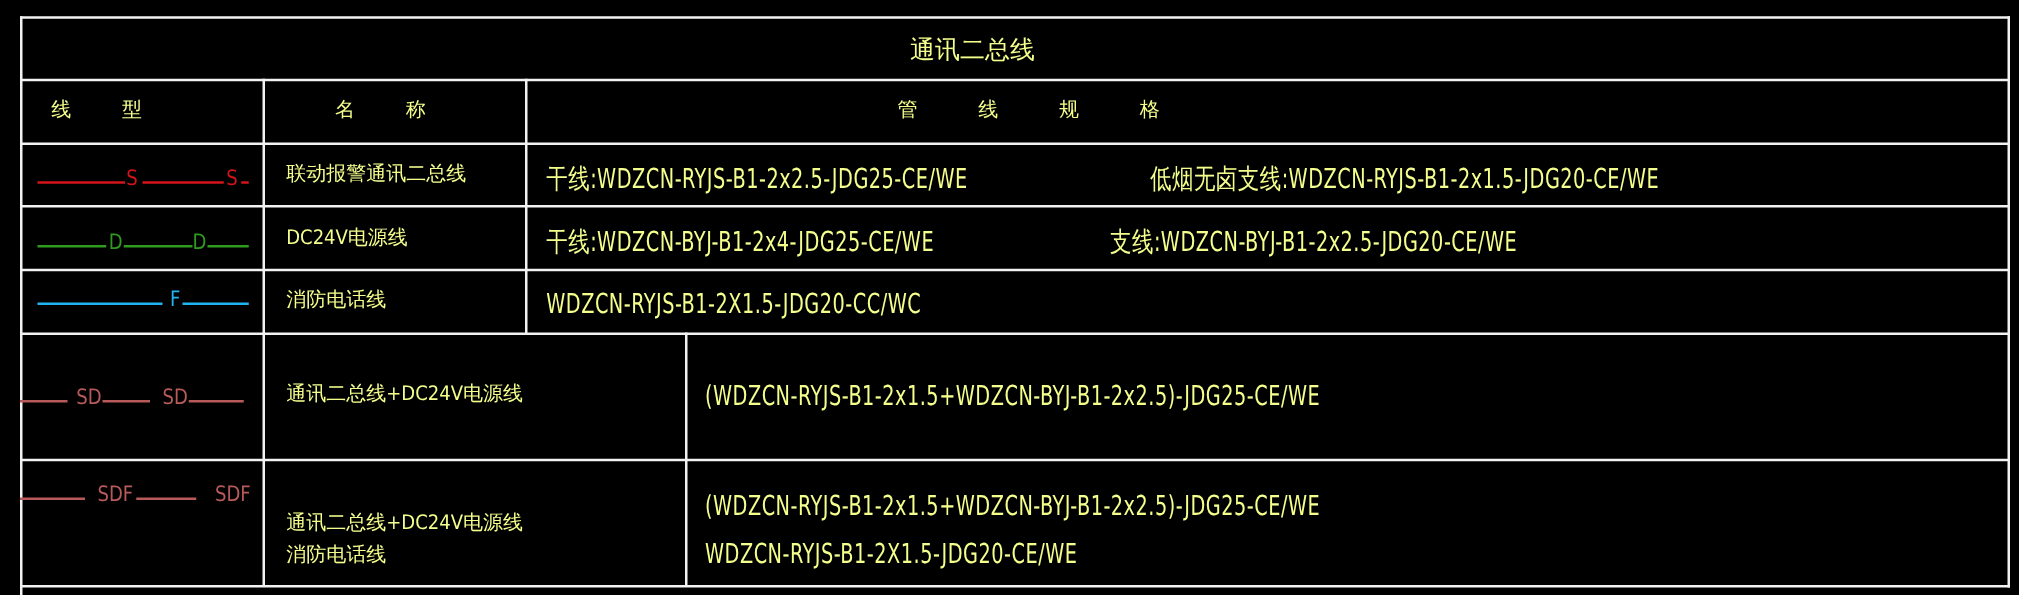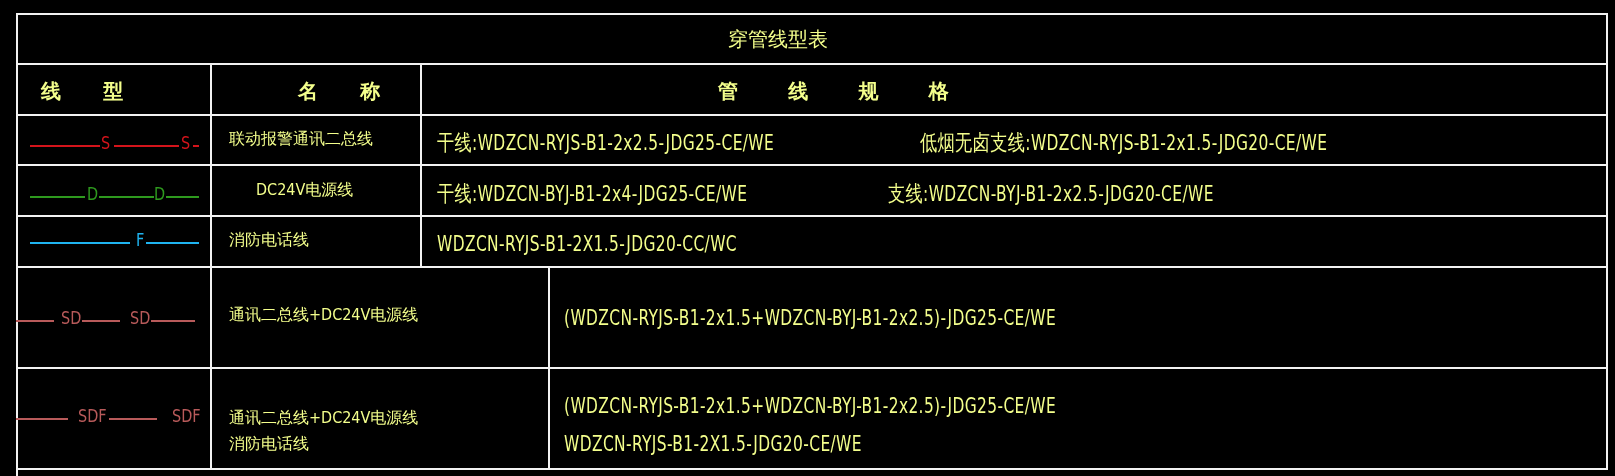--- a/index.html
+++ b/index.html
@@ -7,21 +7,21 @@
          font-family:"DejaVu Sans", sans-serif; color:#f4ff8c; }
   .ln { position:absolute; background:#f2f2f2; }
   .h { height:2px; }
   .v { width:2px; }
   .txt { position:absolute; white-space:nowrap; color:#f4ff8c;
          font-family:"DejaVu Sans Condensed","DejaVu Sans", sans-serif;
          transform-origin:left center; }
   .cjk { font-size:16px; }
   .spec { font-size:22px; letter-spacing:0.5px; transform:scaleX(0.78); font-weight:normal; }
   .title { font-size:20px; }
-  .hdr { font-size:20px; letter-spacing:18px;font-weight:bold; }
+  .hdr { font-size:16px; letter-spacing:18px; }
   .lt { position:absolute; height:20px; }
   .lt .seg { position:absolute; top:10px; height:1.5px; }
   .lt .lbl { position:absolute; top:-2px; font-size:17px; font-family:"DejaVu Sans", sans-serif;
              transform:scaleX(0.85); transform-origin:left center; }
 </style>
 </head>
 <body>
 
 <div>
 
@@ -33,45 +33,45 @@
   <div class="ln h" style="left:16px;top:266px;width:1592px;"></div>
   <div class="ln h" style="left:16px;top:367px;width:1592px;"></div>
   <div class="ln h" style="left:16px;top:468px;width:1592px;"></div>
 
   <div class="ln v" style="left:16px;top:13px;height:463px;"></div>
   <div class="ln v" style="left:1606px;top:13px;height:457px;"></div>
   <div class="ln v" style="left:210px;top:63px;height:406px;"></div>
   <div class="ln v" style="left:420px;top:63px;height:204px;"></div>
   <div class="ln v" style="left:548px;top:266px;height:203px;"></div>
 
-  <div class="txt title" style="left:728px;top:26px;">穿管线型表</div>
+  <div class="txt title" style="left:728px;top:26px;">通讯二总线</div>
 
   <div class="txt hdr" style="left:41px;top:78px;">线 型</div>
-  <div class="txt hdr" style="left:268px;top:78px;margin-left:30px;">名 称</div>
+  <div class="txt hdr" style="left:268px;top:78px;">名 称</div>
   <div class="txt hdr" style="left:718px;top:78px;letter-spacing:22px;">管 线 规 格</div>
 
   <div class="lt" style="left:30px;top:135px;width:170px;">
     <div class="seg" style="left:0;width:70px;background:#d4141b;"></div>
     <span class="lbl" style="left:71px;color:#d4141b;">S</span>
     <div class="seg" style="left:84px;width:65px;background:#d4141b;"></div>
     <span class="lbl" style="left:151px;color:#d4141b;">S</span>
     <div class="seg" style="left:163px;width:6px;background:#d4141b;"></div>
   </div>
   <div class="txt cjk" style="left:229px;top:129px;">联动报警通讯二总线</div>
   <div class="txt spec" style="left:437px;top:128px;">干线:WDZCN-RYJS-B1-2x2.5-JDG25-CE/WE</div>
   <div class="txt spec" style="left:920px;top:128px;">低烟无卤支线:WDZCN-RYJS-B1-2x1.5-JDG20-CE/WE</div>
 
   <div class="lt" style="left:30px;top:186px;width:170px;">
     <div class="seg" style="left:0;width:55px;background:#2e9a1e;"></div>
     <span class="lbl" style="left:57px;color:#2e9a1e;">D</span>
     <div class="seg" style="left:69px;width:55px;background:#2e9a1e;"></div>
     <span class="lbl" style="left:124px;color:#2e9a1e;">D</span>
     <div class="seg" style="left:136px;width:33px;background:#2e9a1e;"></div>
   </div>
-  <div class="txt cjk" style="left:229px;top:180px;margin-left:27px;">DC24V电源线</div>
+  <div class="txt cjk" style="left:229px;top:180px;">DC24V电源线</div>
   <div class="txt spec" style="left:437px;top:179px;">干线:WDZCN-BYJ-B1-2x4-JDG25-CE/WE</div>
   <div class="txt spec" style="left:888px;top:179px;">支线:WDZCN-BYJ-B1-2x2.5-JDG20-CE/WE</div>
 
   <div class="lt" style="left:30px;top:232px;width:170px;">
     <div class="seg" style="left:0;width:100px;background:#1fb4f0;"></div>
     <span class="lbl" style="left:106px;color:#1fb4f0;">F</span>
     <div class="seg" style="left:116px;width:53px;background:#1fb4f0;"></div>
   </div>
   <div class="txt cjk" style="left:229px;top:230px;">消防电话线</div>
   <div class="txt spec" style="left:437px;top:231px;">WDZCN-RYJS-B1-2X1.5-JDG20-CC/WC</div>
@@ -79,21 +79,21 @@
   <div class="lt" style="left:16px;top:310px;width:194px;">
     <div class="seg" style="left:0;width:38px;background:#b85a5a;"></div>
     <span class="lbl" style="left:45px;color:#b85a5a;">SD</span>
     <div class="seg" style="left:66px;width:38px;background:#b85a5a;"></div>
     <span class="lbl" style="left:114px;color:#b85a5a;">SD</span>
     <div class="seg" style="left:135px;width:44px;background:#b85a5a;"></div>
   </div>
   <div class="txt cjk" style="left:229px;top:305px;">通讯二总线+DC24V电源线</div>
   <div class="txt spec" style="left:564px;top:305px;">(WDZCN-RYJS-B1-2x1.5+WDZCN-BYJ-B1-2x2.5)-JDG25-CE/WE</div>
 
-  <div class="lt" style="left:16px;top:408px;width:190px;">
+  <div class="lt" style="left:16px;top:388px;width:190px;">
     <div class="seg" style="left:0;width:52px;background:#b85a5a;"></div>
     <span class="lbl" style="left:62px;color:#b85a5a;">SDF</span>
     <div class="seg" style="left:93px;width:48px;background:#b85a5a;"></div>
     <span class="lbl" style="left:156px;color:#b85a5a;">SDF</span>
   </div>
   <div class="txt cjk" style="left:229px;top:408px;">通讯二总线+DC24V电源线</div>
   <div class="txt cjk" style="left:229px;top:434px;">消防电话线</div>
   <div class="txt spec" style="left:564px;top:393px;">(WDZCN-RYJS-B1-2x1.5+WDZCN-BYJ-B1-2x2.5)-JDG25-CE/WE</div>
   <div class="txt spec" style="left:564px;top:431px;">WDZCN-RYJS-B1-2X1.5-JDG20-CE/WE</div>
 

